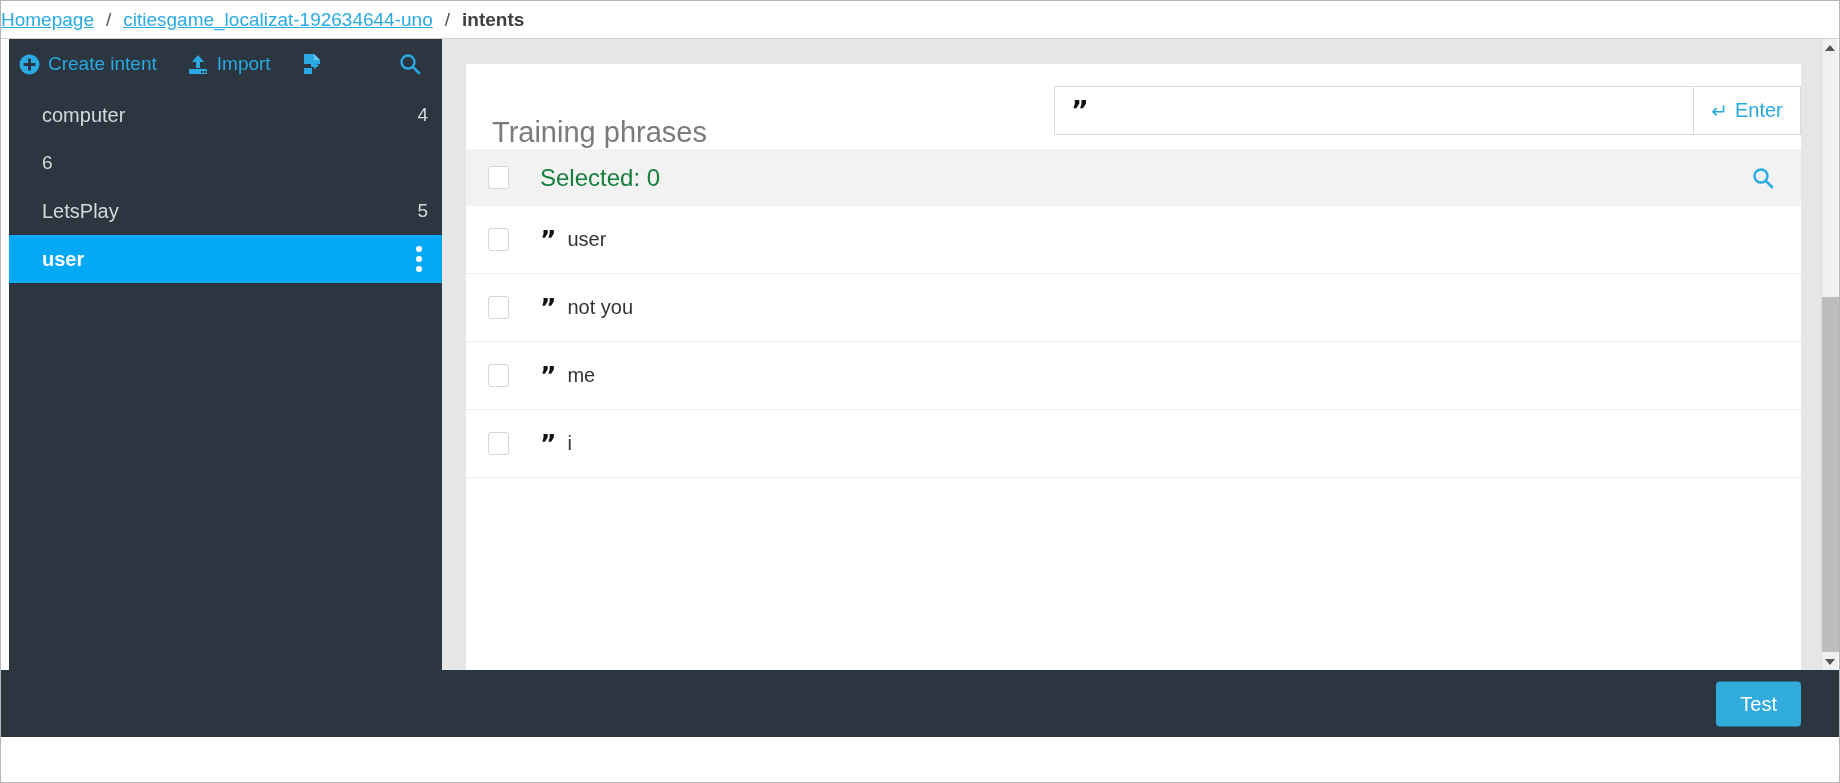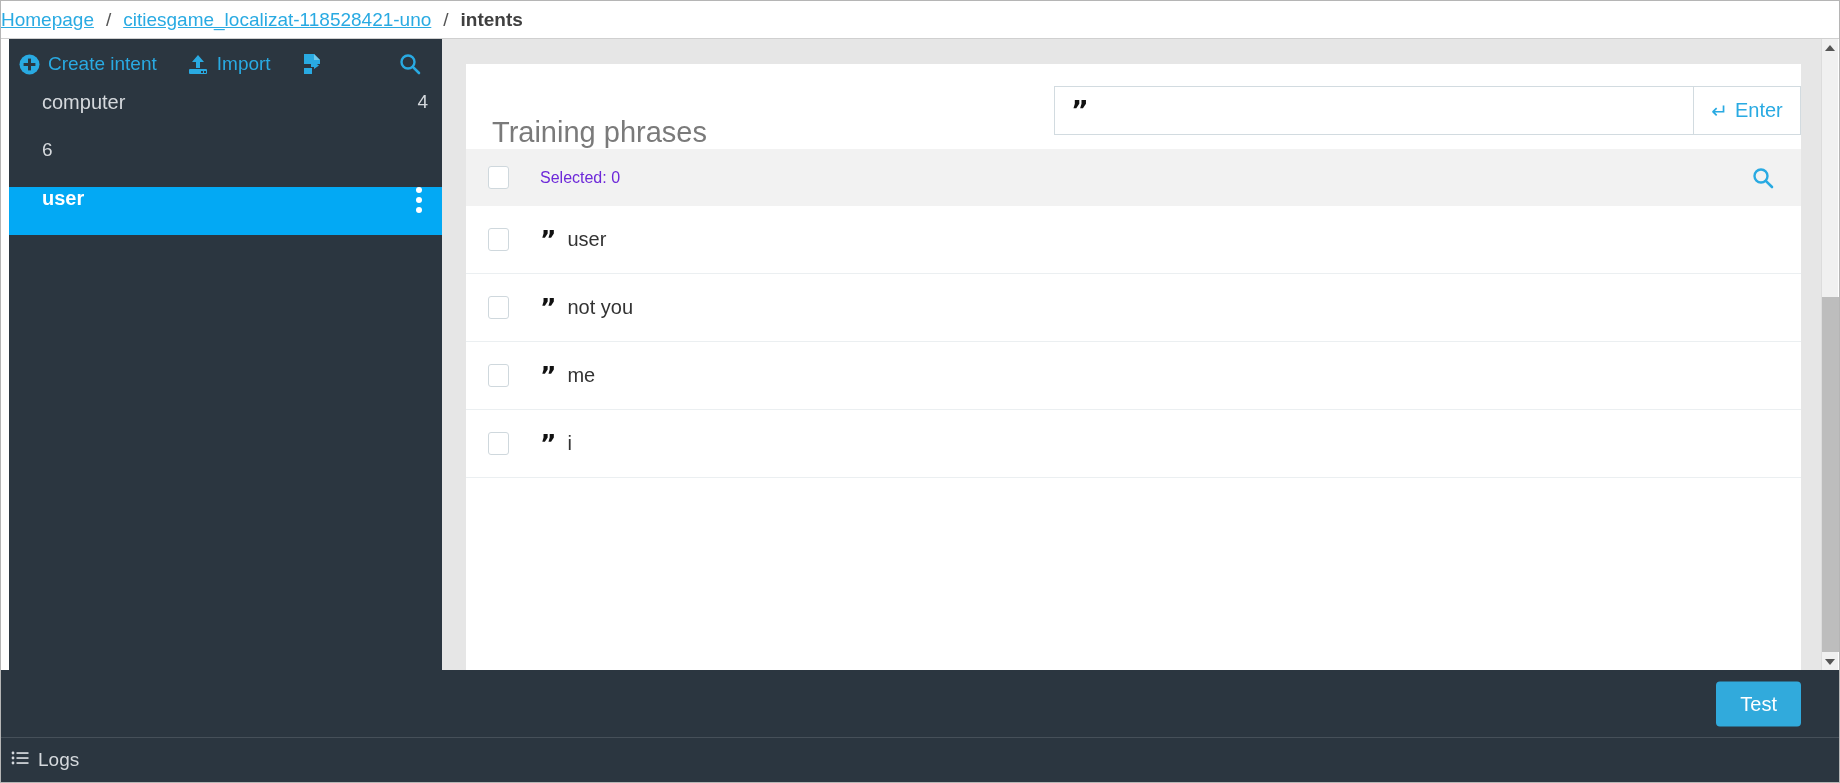--- a/index.html
+++ b/index.html
@@ -59,21 +59,21 @@
   .tb-item .ic { margin-right: 8px; display: flex; align-items: center; }
   .tb-search {
     position: absolute; right: 28px; top: 50%;
     transform: translateY(-50%);
     cursor: pointer; display: flex;
   }
 
   .intent-list { margin-top: 2px; }
   .intent-row {
     height: 48px;
-    display: flex; 
+    display: flex; align-items: center;
     padding: 0 22px 0 33px;
     cursor: pointer;
     color: #d5d9dd;
     font-size: 20px;
   }
   .intent-row.sel {
     background: #03a9f4;
     color: #ffffff;
     font-weight: bold;
   }
@@ -145,21 +145,21 @@
   .cbox {
     width: 21px; height: 23px;
     border: 1px solid #cfd8dd;
     border-radius: 3px;
     background: #fff;
     cursor: pointer;
     flex: none;
   }
   .select-label {
     margin-left: 31px;
-    font-size: 16px; color: #6d28d9;
+    font-size: 24px; color: #15803d;
   }
   .bar-search { margin-left: auto; cursor: pointer; display: flex; }
 
   .phrase-row {
     height: 68px;
     display: flex; align-items: center;
     padding: 0 26px 0 22px;
     border-bottom: 1px solid #ebeff1;
     background: #fff;
   }
@@ -236,21 +236,21 @@
   }
 </style>
 </head>
 <body>
 
 <div class="app">
 
   <div class="breadcrumb">
     <span class="crumb-link">Homepage</span>
     <span class="crumb-sep">/</span>
-    <span class="crumb-link">citiesgame_localizat-118528421-uno</span>
+    <span class="crumb-link">citiesgame_localizat-192634644-uno</span>
     <span class="crumb-sep">/</span>
     <span class="crumb-current">intents</span>
   </div>
 
   <div class="sidebar">
 
     <div class="sb-toolbar">
 
       <div class="tb-item">
         <span class="ic">
@@ -298,20 +298,24 @@
 
       <div class="intent-row">
         <span class="intent-name">computer</span>
         <span class="intent-count">4</span>
       </div>
 
       <div class="intent-row">
         <span class="intent-count">6</span>
       </div>
 
+      <div class="intent-row">
+        <span class="intent-name">LetsPlay</span>
+        <span class="intent-count">5</span>
+      </div>
 
       <div class="intent-row sel">
         <span class="intent-name">user</span>
         <span class="dots">
             <i></i>
             <i></i>
             <i></i>
           </span>
       </div>
 
@@ -383,27 +387,14 @@
     <div class="vscroll-thumb"></div>
     <div class="vscroll-arrow down" style="position:absolute;bottom:0;left:0;">
       <span class="tri"></span>
     </div>
   </div>
 
   <div class="footer">
     <button class="test-btn">Test</button>
   </div>
 
-  <div class="logbar">
-    <span>
-      <svg width="18" height="16" viewBox="0 0 18 16">
-        <circle cx="2" cy="3" r="1.4" fill="#d5d9dd"></circle>
-        <circle cx="2" cy="8" r="1.4" fill="#d5d9dd"></circle>
-        <circle cx="2" cy="13" r="1.4" fill="#d5d9dd"></circle>
-        <rect x="5.5" y="2.2" width="12" height="1.7" fill="#d5d9dd"></rect>
-        <rect x="5.5" y="7.2" width="12" height="1.7" fill="#d5d9dd"></rect>
-        <rect x="5.5" y="12.2" width="12" height="1.7" fill="#d5d9dd"></rect>
-      </svg>
-    </span>
-    <span>Logs</span>
-  </div>
 
 </div>
 
 </body></html>

